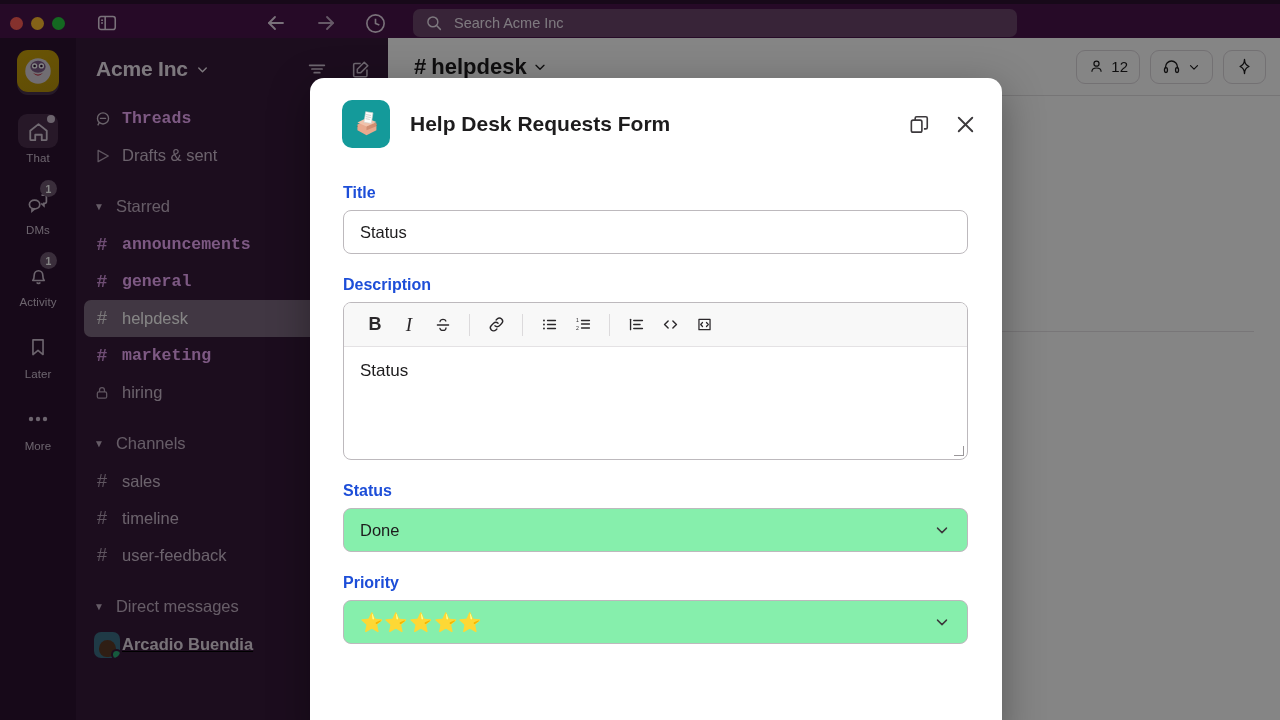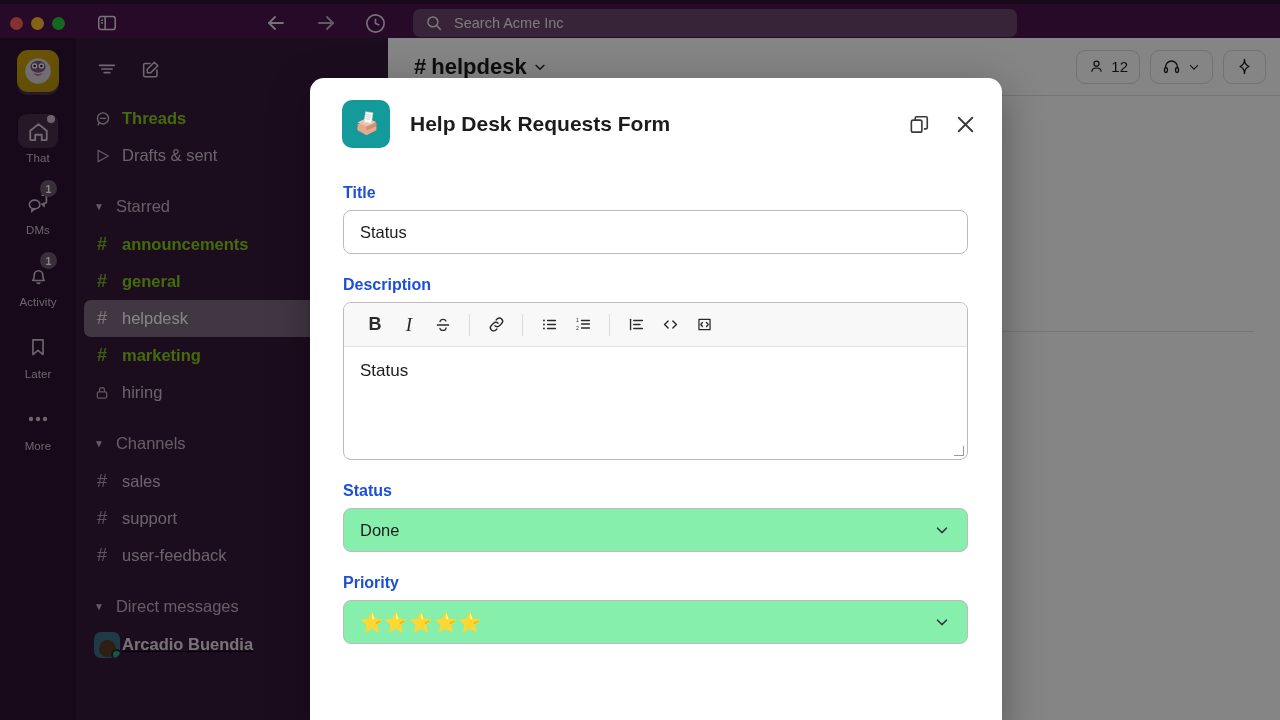--- a/index.html
+++ b/index.html
@@ -77,21 +77,21 @@
   .sb-title {
     color: #f0e7f1; font-size: 21px; font-weight: bold; letter-spacing: -.2px;
     display: flex; align-items: center; gap: 7px; flex: 1;
   }
   .sb-head-actions { display: flex; align-items: center; gap: 22px; color: #d4c5d6; }
   .sb-list { padding: 0 8px; }
   .sb-row {
     display: flex; align-items: center; gap: 12px; height: 37px;
     padding: 0 10px 0 10px; border-radius: 7px; color: #cdbccf; font-size: 16.5px;
   }
-  .sb-row.bold { font-weight: bold; color: #84cc16; }
+  .sb-row.bold { font-weight: bold; color: #f0abfc; font-family: Liberation Mono, monospace; }
   .sb-row.sel { background: #7e6a80; color: #fff; }
   .sb-row .hash { font-size: 18px; opacity: .85; width: 16px; text-align: center; }
   .sb-row .rowtxt { flex: 1; white-space: nowrap; overflow: hidden; }
   .sb-row .trailing { display: flex; align-items: center; gap: 4px; font-size: 15px; color: #bdaabf; }
   .sb-section {
     display: flex; align-items: center; gap: 12px; height: 40px; margin-top: 12px;
     padding: 0 10px; color: #c3b1c5; font-size: 16.5px;
   }
   .caret { font-size: 10px; }
   .dm-row { display: flex; align-items: center; gap: 2px; height: 37px; padding: 0 10px; text-decoration: underline; }
@@ -298,20 +298,28 @@
             <circle cx="12" cy="5" r="2.2" fill="#cfc0d2"></circle>
             <circle cx="19" cy="5" r="2.2" fill="#cfc0d2"></circle>
           </svg>
       </span>
       <span class="rail-label">More</span>
     </div>
   </div>
 
   <div class="sidebar">
     <div class="sb-head">
+      <div class="sb-title">
+        <span>Acme Inc</span>
+        <span>
+          <svg width="15" height="15" viewBox="0 0 24 24" fill="none" stroke="#f0e7f1" stroke-width="2.2" stroke-linecap="round" stroke-linejoin="round">
+              <polyline points="6,9.5 12,15.5 18,9.5"></polyline>
+            </svg>
+        </span>
+      </div>
       <div class="sb-head-actions">
         <span>
           <svg width="22" height="22" viewBox="0 0 24 24" stroke="#d4c5d6" stroke-width="1.9" stroke-linecap="round">
               <line x1="4" y1="8" x2="20" y2="8"></line>
               <line x1="6.5" y1="12" x2="17.5" y2="12"></line>
               <line x1="9" y1="16" x2="15" y2="16"></line>
             </svg>
         </span>
         <span>
           <svg width="22" height="22" viewBox="0 0 24 24" fill="none" stroke="#d4c5d6" stroke-width="1.7" stroke-linejoin="round">
@@ -383,21 +391,21 @@
       <div class="sb-section">
         <span class="caret">▼</span>
         <span>Channels</span>
       </div>
       <div class="sb-row">
         <span class="hash">#</span>
         <span class="rowtxt">sales</span>
       </div>
       <div class="sb-row">
         <span class="hash">#</span>
-        <span class="rowtxt">support</span>
+        <span class="rowtxt">timeline</span>
       </div>
       <div class="sb-row">
         <span class="hash">#</span>
         <span class="rowtxt">user-feedback</span>
       </div>
 
       <div class="sb-section">
         <span class="caret">▼</span>
         <span>Direct messages</span>
       </div>

